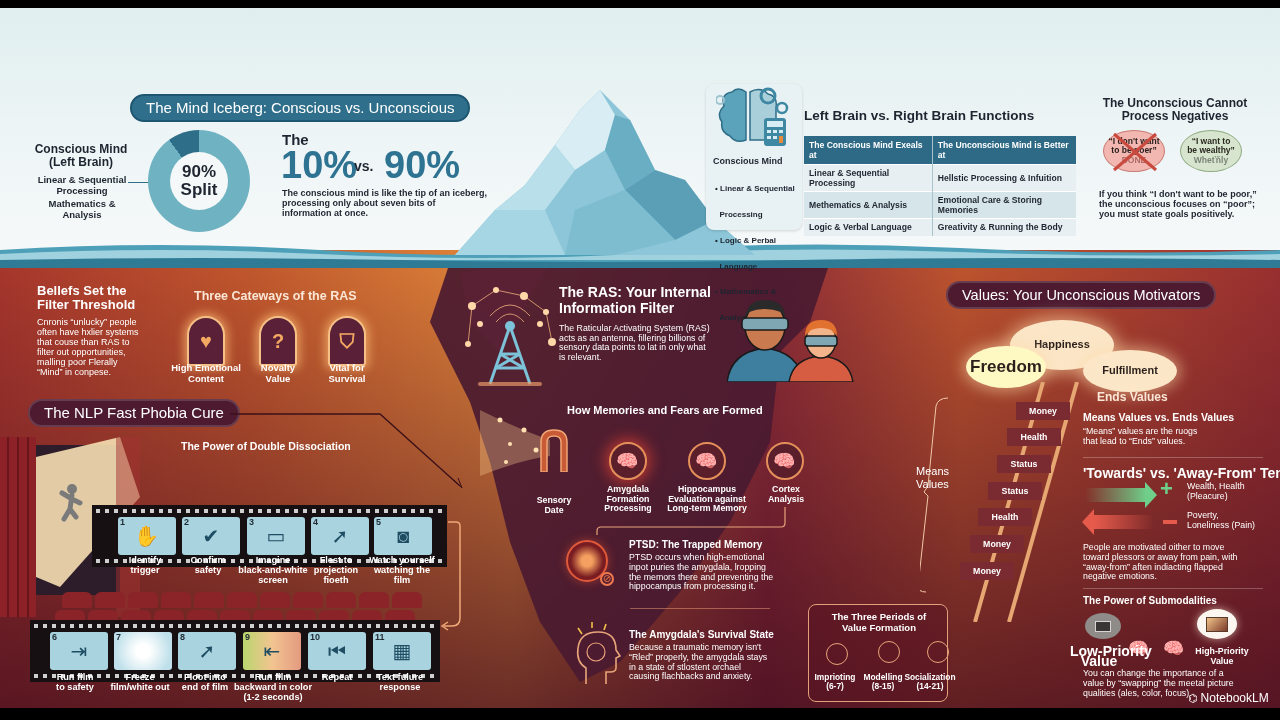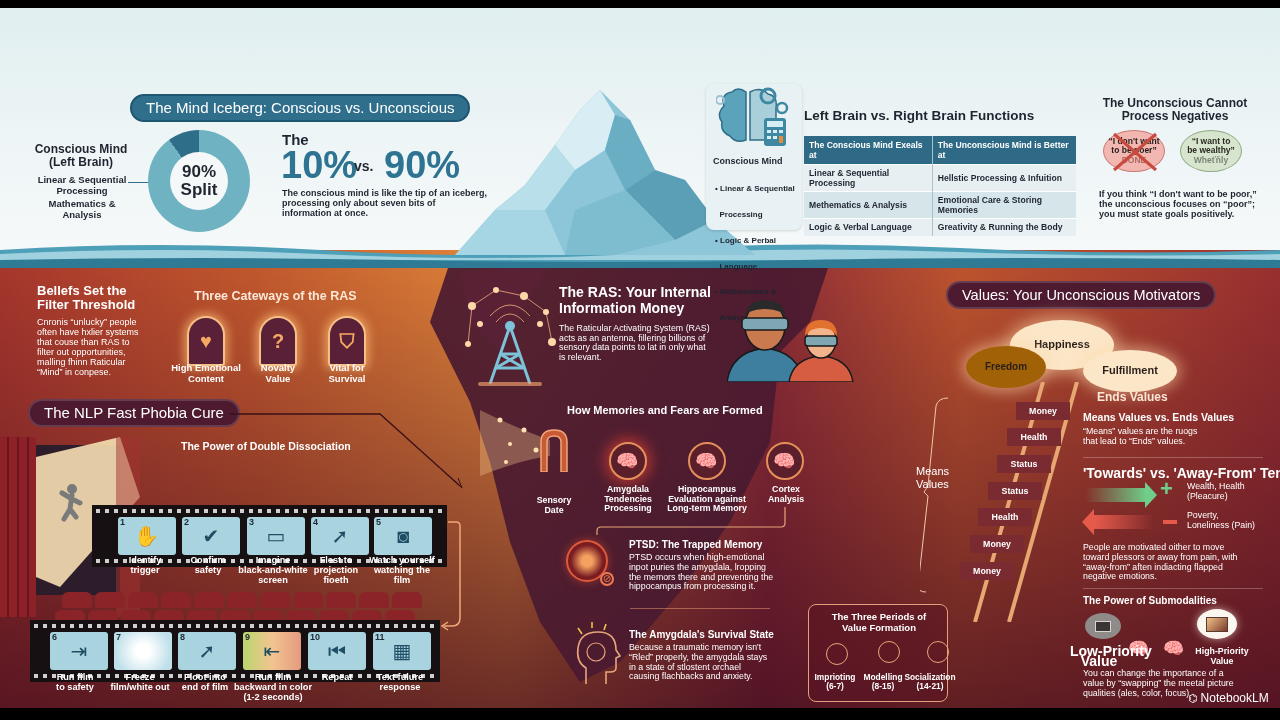--- a/index.html
+++ b/index.html
@@ -207,21 +207,21 @@
 
   <div class="t white b" style="left:37px;top:284px;font-size:13px;line-height:14px">
     <div>Bellefs Set the</div>
     <div>Filter Threshold</div>
   </div>
   <div class="t white" style="left:37px;top:317px;font-size:9px;line-height:10px">
     <div>Cnronis “unlucky” people</div>
     <div>often have hxlier systems</div>
     <div>that couse than RAS to</div>
     <div>filter out opportunities,</div>
-    <div>malling fhinn Raticular</div>
+    <div>malling poor Flerally</div>
     <div>“Mind” in conpese.</div>
   </div>
 
   <div class="t cream b" style="left:194px;top:289px;font-size:12.5px">Three Cateways of the RAS</div>
   <div class="gate" style="left:187px;top:316px">
       <span>♥</span>
     </div>
   <div class="gate" style="left:259px;top:316px">
       <span>?</span>
     </div>
@@ -264,21 +264,21 @@
         <path d="M40,78 L60,78"></path>
         <path d="M36,92 L64,92"></path>
         <path d="M40,78 L64,92"></path>
         <path d="M60,78 L36,92"></path>
       </g>
     <circle cx="50" cy="50" r="5" fill="#7cc2d8"></circle>
     <rect x="18" y="106" width="64" height="4" rx="2" fill="#e89a66" opacity=".7"></rect>
   </svg>
   <div class="t white b" style="left:559px;top:284px;font-size:14px;line-height:16px">
     <div>The RAS: Your Internal</div>
-    <div>Information Money</div>
+    <div>Information Filter</div>
   </div>
   <div class="t white" style="left:559px;top:324px;font-size:8.8px;line-height:9.5px">
     <div>The Raticular Activating System (RAS)</div>
     <div>acts as an antenna, fillering billions of</div>
     <div>sensory data points to lat in only what</div>
     <div>is relevant.</div>
   </div>
   <svg style="position:absolute;left:727px;top:296px" width="135" height="86" viewBox="0 0 135 86">
     <path d="M0,86 Q4,56 38,52 Q72,56 76,86Z" fill="#3e7fa0" stroke="#1a1a1a" stroke-width="1.5"></path>
     <ellipse cx="38" cy="30" rx="20" ry="24" fill="#c97a4f" stroke="#1a1a1a" stroke-width="1.5"></ellipse>
@@ -455,21 +455,21 @@
     </svg>
   <div class="t white b ctr" style="left:530px;top:495px;width:48px;font-size:8.8px;line-height:10px">
     <div>Sensory</div>
     <div>Date</div>
   </div>
   <div class="ring" style="left:609px;top:442px;box-shadow:0 0 14px 4px rgba(240,70,50,.6)">🧠</div>
   <div class="ring" style="left:688px;top:442px">🧠</div>
   <div class="ring" style="left:766px;top:442px">🧠</div>
   <div class="t white b ctr" style="left:598px;top:485px;width:60px;font-size:8.8px;line-height:9.5px">
     <div>Amygdala</div>
-    <div>Tendencies</div>
+    <div>Formation</div>
     <div>Processing</div>
   </div>
   <div class="t white b ctr" style="left:664px;top:485px;width:86px;font-size:8.8px;line-height:9.5px">
     <div>Hippocampus</div>
     <div>Evaluation against</div>
     <div>Long-term Memory</div>
   </div>
   <div class="t white b ctr" style="left:760px;top:485px;width:52px;font-size:8.8px;line-height:9.5px">
     <div>Cortex</div>
     <div>Analysis</div>
@@ -499,21 +499,21 @@
     <div>Because a traumatic memory isn't</div>
     <div>“Rled” properly, the amygdala stays</div>
     <div>in a state of stlostent orchael</div>
     <div>causing flachbacks and anxiety.</div>
   </div>
 
   <div class="pill plum" style="left:946px;top:281px;height:28px;line-height:24px;font-size:14.5px">Values: Your Unconscious Motivators</div>
   <div class="cloud" style="left:1010px;top:320px;width:104px;height:50px;background:#fbe6c7;box-shadow:0 0 16px 4px rgba(255,220,170,.55);font-size:11px;color:#2a1f1a">
       <span>Happiness</span>
     </div>
-  <div class="cloud" style="left:966px;top:346px;width:80px;height:42px;background:#a16207;box-shadow:0 0 14px 4px rgba(255,220,170,.5);font-size:10px;color:#2a1f1a">
+  <div class="cloud" style="left:966px;top:346px;width:80px;height:42px;background:#fef9c3;box-shadow:0 0 14px 4px rgba(255,220,170,.5);font-size:17px;color:#2a1f1a">
       <span>Freedom</span>
     </div>
   <div class="cloud" style="left:1083px;top:350px;width:94px;height:42px;background:#fbe6c7;box-shadow:0 0 14px 4px rgba(255,220,170,.5);font-size:11px;color:#2a1f1a">
       <span>Fulfillment</span>
     </div>
   <div class="t b" style="left:1097px;top:390px;font-size:12px;color:#fbe7d6">Ends Values</div>
 
   <svg style="position:absolute;left:955px;top:382px" width="130" height="240">
     <line x1="88" y1="0" x2="20" y2="240" stroke="#e6a772" stroke-width="4"></line>
     <line x1="122" y1="0" x2="54" y2="240" stroke="#e6a772" stroke-width="4"></line>

